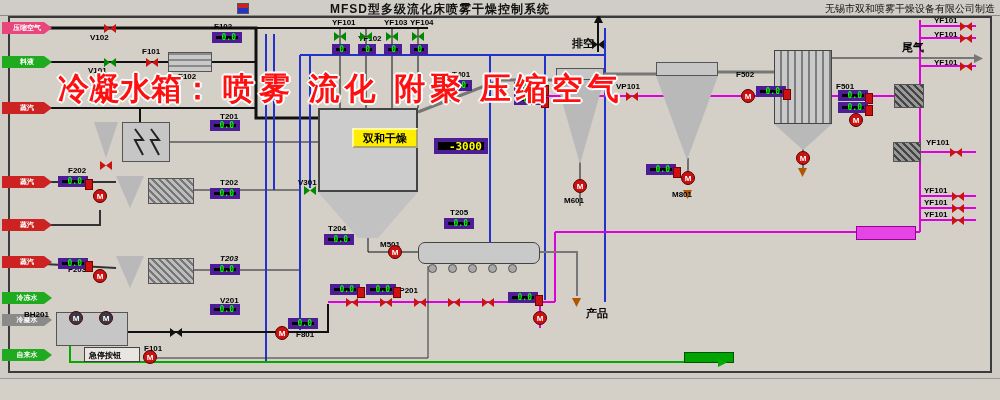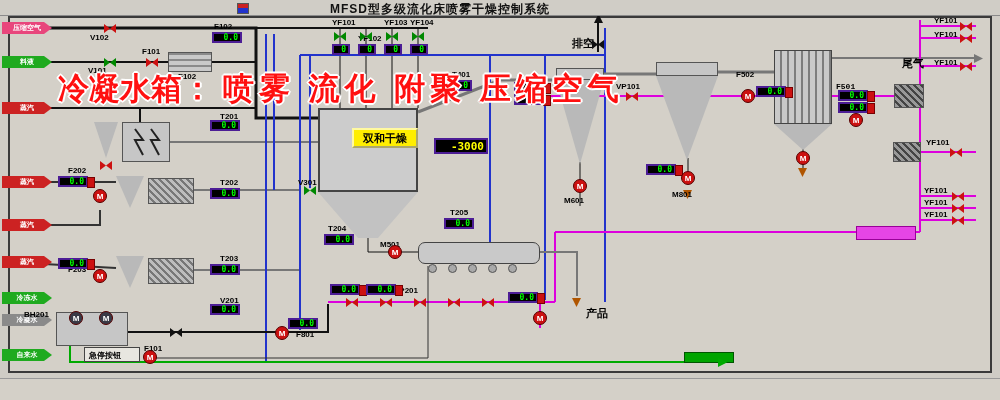--- a/index.html
+++ b/index.html
@@ -25,21 +25,21 @@
   .fluidbed{border-radius:7px;border:1px solid #444;background:#c9c9c9}
   .wheel{position:absolute;width:9px;height:9px;border-radius:50%;background:#a9a9a9;border:1px solid #555;box-sizing:border-box;z-index:2}
   .condbox{background:#e8e6e0;border:1px solid #444}
   .pinkbox{position:absolute;background:#e645e6;border:1px solid #990099}
   .greenbox{position:absolute;background:#00a400;border:1px solid #005500}
   
   .feed{position:absolute;width:50px;height:12px;color:#fff;font-weight:bold;font-size:7px;line-height:12px;text-align:center;
         clip-path:polygon(0 0,84% 0,100% 50%,84% 100%,0 100%);z-index:3}
   .tag{position:absolute;font-weight:bold;font-size:8px;color:#000;white-space:nowrap;z-index:4}
   .tag.big{font-size:11px}
-  .disp{position:absolute;width:30px;height:11px;background:#000;border:2px solid #4c1d95;z-index:4;display:flex;align-items:center;
+  .disp{position:absolute;width:30px;height:11px;background:#000;border:4px solid #4c1d95;z-index:4;display:flex;align-items:center;
         justify-content:flex-end;box-sizing:border-box;padding-right:2px}
   .disp .val{font-family:"DejaVu Sans Mono",monospace;font-weight:bold;font-size:8px;color:#00ff00;line-height:1}
   .disp.big{width:54px;height:16px}
   .disp.big .val{font-size:11px;color:#ffff00}
   .chip{position:absolute;right:-9px;top:-1px;width:8px;height:11px;background:#cc1111;border:1px solid #700;box-sizing:border-box}
   .valve{position:absolute;width:12px;height:9px;clip-path:polygon(0 0,50% 50%,100% 0,100% 100%,50% 50%,0 100%);z-index:4}
   .motor{position:absolute;width:14px;height:14px;border-radius:50%;background:#cc1111;border:1px solid #550000;color:#fff;
          font-weight:bold;font-size:8px;display:flex;align-items:center;justify-content:center;z-index:4;box-sizing:border-box}
   .motor.dark{background:#3a3a46}
   .arr{position:absolute;width:9px;height:9px;z-index:3}
@@ -54,20 +54,21 @@
   #watermark .p2{margin-left:10px;letter-spacing:5px}
   
   #bottombar{position:absolute;left:0;top:378px;width:1000px;height:22px;background:#d4d0c8;border-top:1px solid #999;z-index:6}
 </style>
 </head>
 <body>
 
 <div id="titlebar">
   <span id="app-icon"></span>
   <span id="page-title">MFSD型多级流化床喷雾干燥控制系统</span>
+  <span id="manufacturer">无锡市双和喷雾干燥设备有限公司制造</span>
 </div>
 
 <div id="frame"></div>
 
 <svg id="pipes" width="1000" height="400">
     <polyline points="8,28 256,28 256,118 318,118" fill="none" stroke="#111111" stroke-width="3"></polyline>
     <polyline points="8,62 168,62" fill="none" stroke="#111111" stroke-width="2"></polyline>
     <polyline points="212,62 256,62" fill="none" stroke="#111111" stroke-width="2"></polyline>
     <polyline points="8,108 256,108" fill="none" stroke="#111111" stroke-width="2"></polyline>
     <polyline points="140,108 140,122" fill="none" stroke="#111111" stroke-width="2"></polyline>
@@ -170,42 +171,42 @@
     <div class="tag" style="left: 178px; top: 72px;">F102</div>
     <div class="tag" style="left: 214px; top: 22px;">F102</div>
     <div class="tag" style="left: 332px; top: 18px;">YF101</div>
     <div class="tag" style="left: 358px; top: 34px;">YF102</div>
     <div class="tag" style="left: 384px; top: 18px;">YF103</div>
     <div class="tag" style="left: 410px; top: 18px;">YF104</div>
     <div class="tag" style="left: 452px; top: 70px;">T401</div>
     <div class="tag big" style="left: 572px; top: 36px;">排空</div>
     <div class="tag" style="left: 616px; top: 82px;">VP101</div>
     <div class="tag" style="left: 736px; top: 70px;">F502</div>
-    <div class="tag big" style="left: 902px; top: 56px; text-align: center;">尾气</div>
+    <div class="tag big" style="left: 902px; top: 40px; text-align: center;">尾气</div>
     <div class="tag" style="left: 934px; top: 16px;">YF101</div>
     <div class="tag" style="left: 934px; top: 30px;">YF101</div>
     <div class="tag" style="left: 934px; top: 58px;">YF101</div>
     <div class="tag" style="left: 220px; top: 112px;">T201</div>
     <div class="tag" style="left: 220px; top: 178px;">T202</div>
-    <div class="tag" style="left: 220px; top: 254px;">T203</div>
+    <div class="tag" style="left: 220px; top: 254px; font-style: italic;">T203</div>
     <div class="tag" style="left: 328px; top: 224px;">T204</div>
     <div class="tag" style="left: 450px; top: 208px;">T205</div>
     <div class="tag" style="left: 220px; top: 296px;">V201</div>
     <div class="tag" style="left: 298px; top: 178px;">V301</div>
     <div class="tag" style="left: 394px; top: 286px;">VP201</div>
     <div class="tag" style="left: 380px; top: 240px;">M501</div>
     <div class="tag" style="left: 68px; top: 166px;">F202</div>
     <div class="tag" style="left: 68px; top: 265px;">F203</div>
     <div class="tag" style="left: 296px; top: 330px;">F801</div>
     <div class="tag" style="left: 24px; top: 310px;">BH201</div>
     <div class="tag" style="left: 89px; top: 350px;">急停按钮</div>
     <div class="tag" style="left: 144px; top: 344px;">F101</div>
     <div class="tag" style="left: 564px; top: 196px;">M601</div>
     <div class="tag" style="left: 672px; top: 190px;">M801</div>
-    <div class="tag" style="left: 836px; top: 82px; font-family: Liberation Mono, monospace;">F501</div>
+    <div class="tag" style="left: 836px; top: 82px;">F501</div>
     <div class="tag" style="left: 926px; top: 138px;">YF101</div>
     <div class="tag" style="left: 924px; top: 186px;">YF101</div>
     <div class="tag" style="left: 924px; top: 198px;">YF101</div>
     <div class="tag" style="left: 924px; top: 210px;">YF101</div>
     <div class="tag big" style="left: 586px; top: 306px;">产品</div>
     <div class="disp" style="left: 212px; top: 32px;">
       <span class="val">0.0</span>
     </div>
     <div class="disp" style="left: 332px; top: 44px; width: 18px;">
       <span class="val">0</span>

